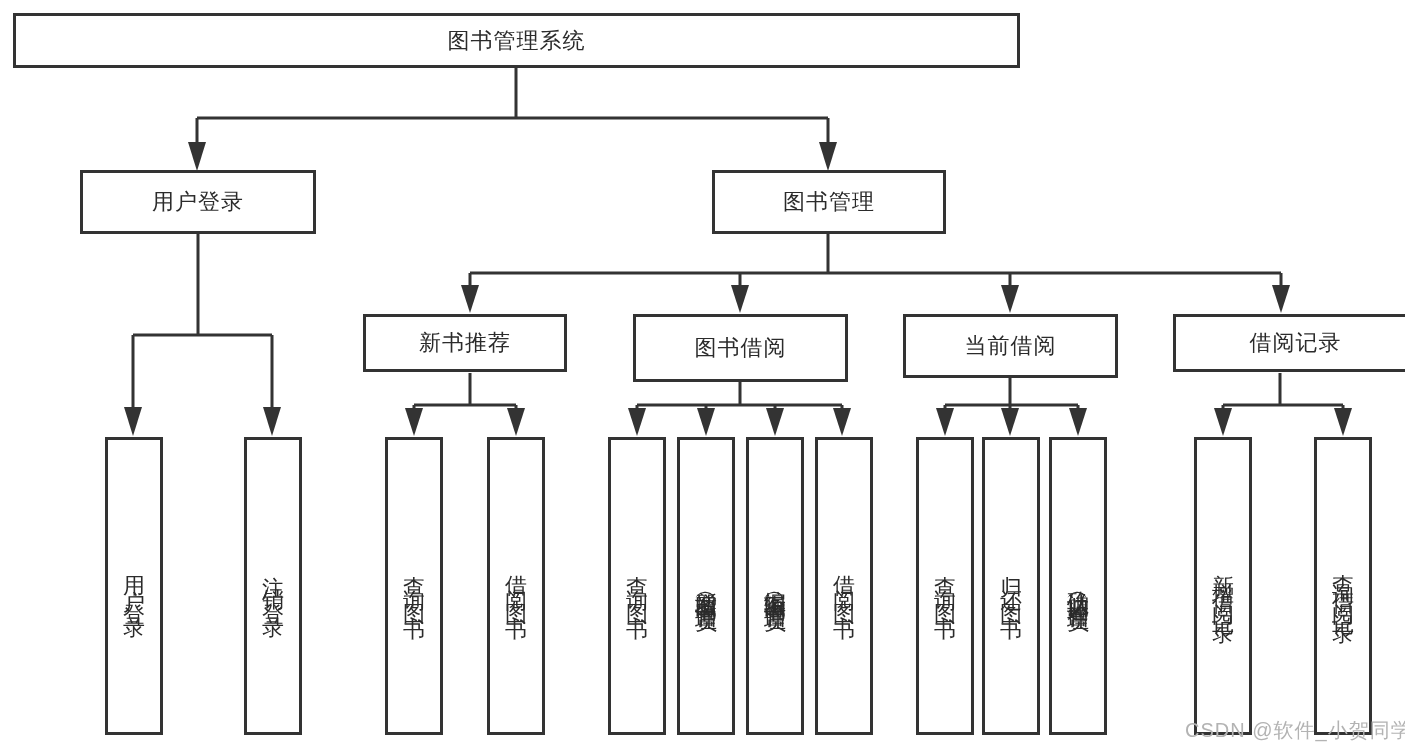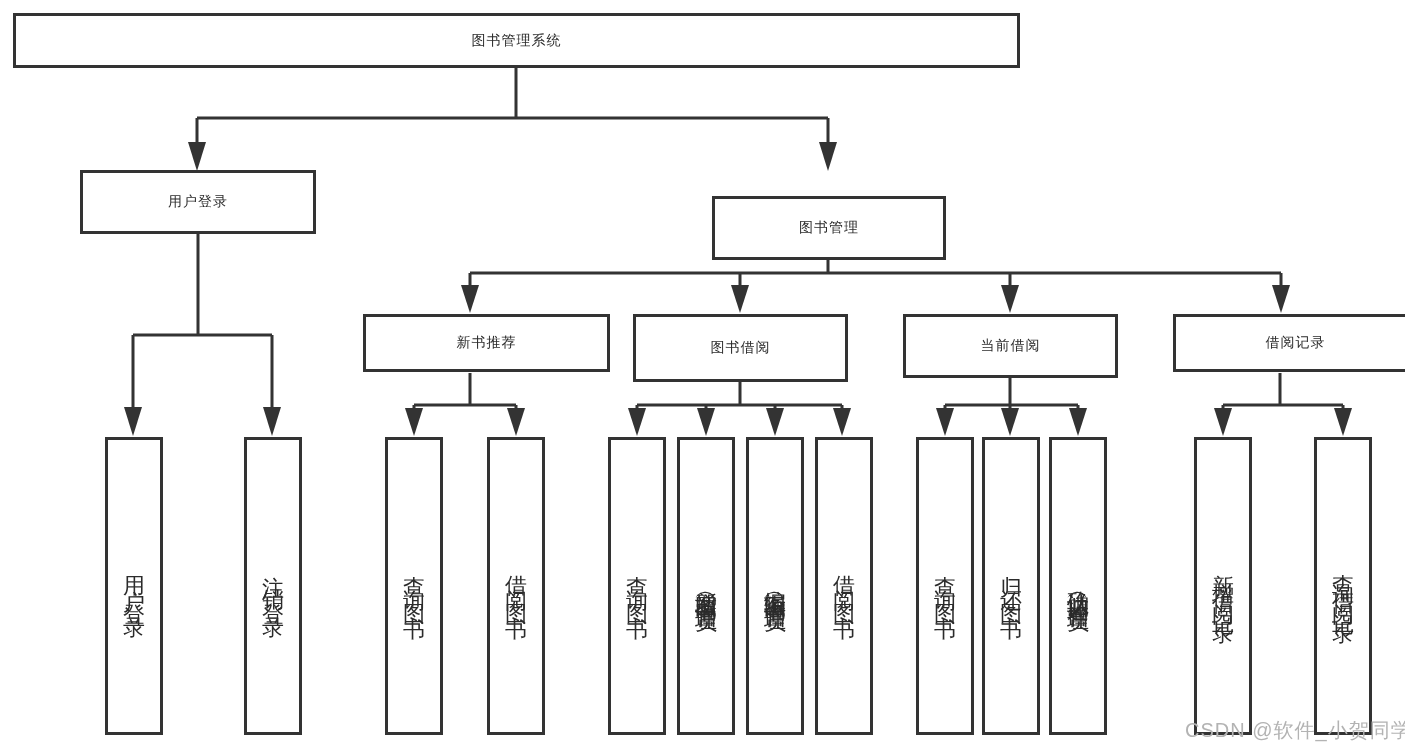--- a/index.html
+++ b/index.html
@@ -11,21 +11,21 @@
   .canvas{position:relative; width:1405px; height:747px; background:var(--background); overflow:hidden;}
   .connectors{position:absolute; left:0; top:0; width:1405px; height:747px; z-index:1;}
   .connectors path{stroke:var(--line); stroke-width:3; fill:none;}
   .connectors polygon{fill:var(--line); stroke:none;}
   .node{
     position:absolute; z-index:2; background:var(--background);
     border:3px solid var(--line);
     display:flex; align-items:center; justify-content:center;
     color:var(--text);
   }
-  .node.h{font-size:14px; letter-spacing:1px;}
+  .node.h{font-size:22px; letter-spacing:1px;}
   .node.v{top:437px; width:58px; height:298px;}
   .vtext{
     writing-mode:vertical-lr; text-orientation:upright;
     font-size:22px; line-height:52px; white-space:nowrap;
   }
   .watermark{
     position:absolute; left:1185px; top:717px; z-index:5;
     font-size:20px; color:var(--watermark); letter-spacing:1px; white-space:nowrap;
   }
 </style>
@@ -84,25 +84,25 @@
     </g>
   </svg>
 
   <div class="node h" style="left:13px; top:13px; width:1007px; height:55px;">
     <span>图书管理系统</span>
   </div>
 
   <div class="node h" style="left:80px; top:170px; width:236px; height:64px;">
     <span>用户登录</span>
   </div>
-  <div class="node h" style="left:712px; top:170px; width:234px; height:64px;margin-top:26px;">
+  <div class="node h" style="left:712px; top:170px; width:234px; height:64px;">
     <span>图书管理</span>
   </div>
 
-  <div class="node h" style="left:363px; top:314px; width:247px; height:58px;">
+  <div class="node h" style="left:363px; top:314px; width:204px; height:58px;">
     <span>新书推荐</span>
   </div>
   <div class="node h" style="left:633px; top:314px; width:215px; height:68px;">
     <span>图书借阅</span>
   </div>
   <div class="node h" style="left:903px; top:314px; width:215px; height:64px;">
     <span>当前借阅</span>
   </div>
   <div class="node h" style="left:1173px; top:314px; width:245px; height:58px;">
     <span>借阅记录</span>

